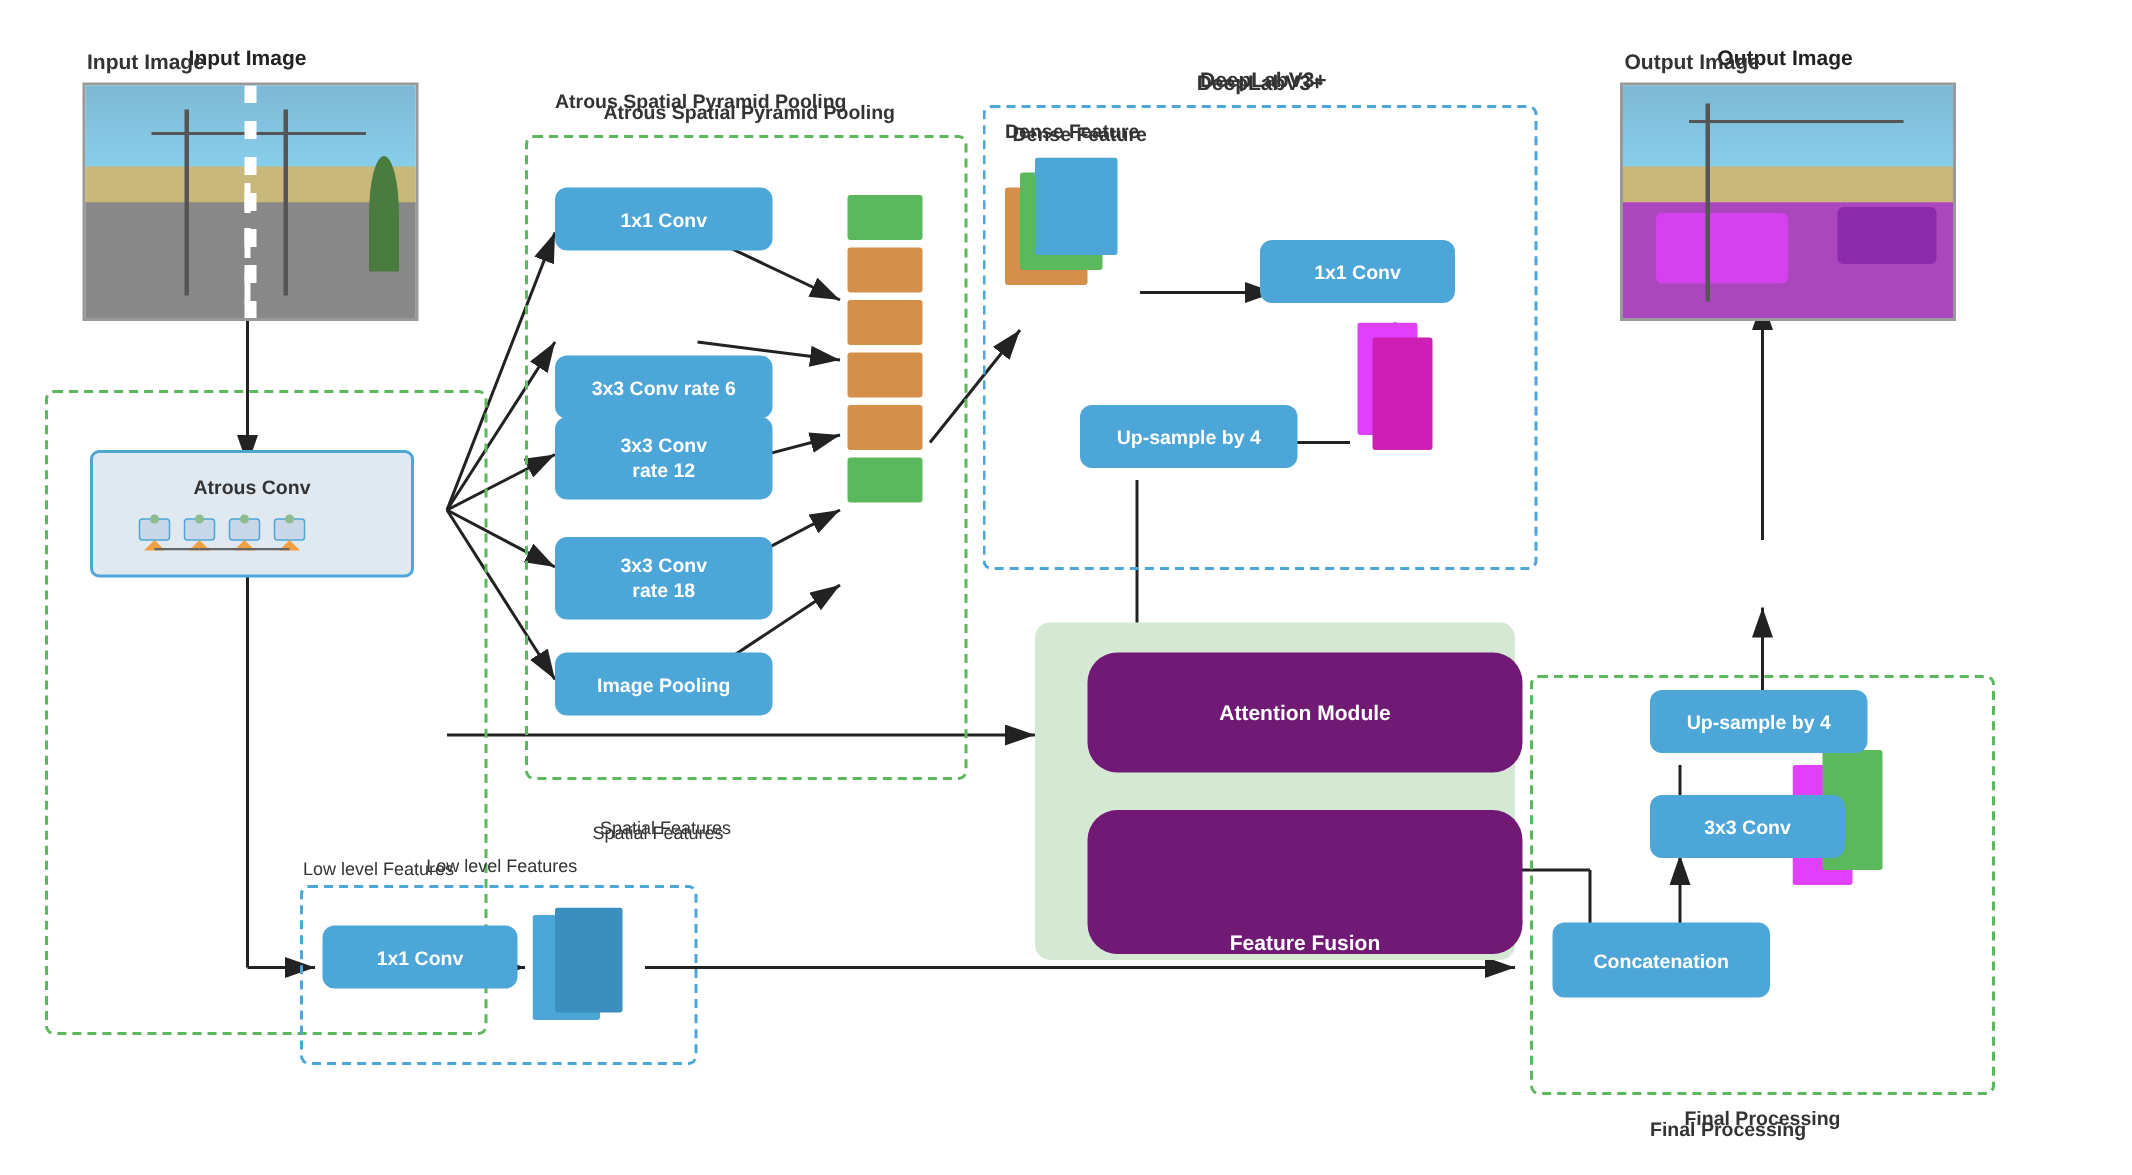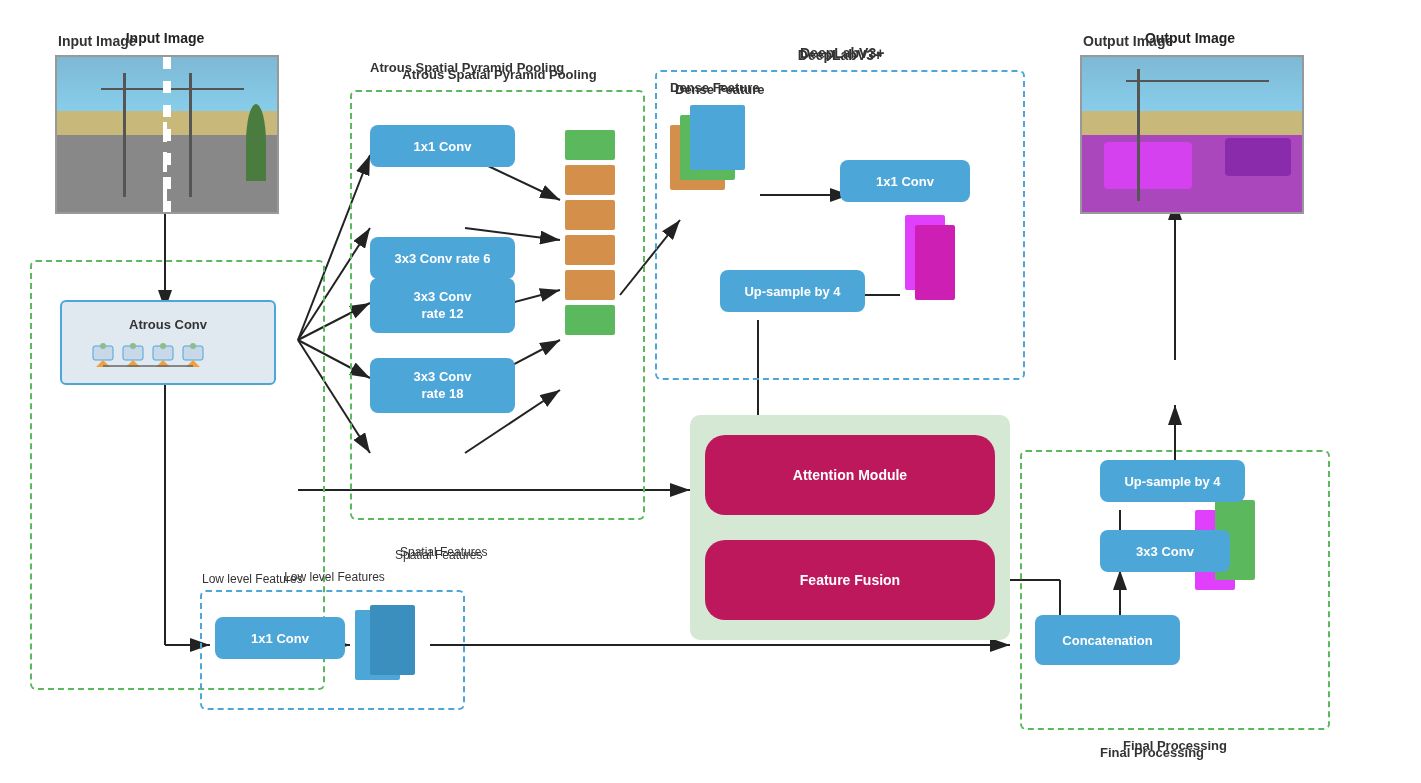--- a/index.html
+++ b/index.html
@@ -111,28 +111,29 @@
       align-items: center;
       justify-content: center;
       font-size: 12px;
       font-weight: bold;
       color: #333;
     }
 
     .rounded-box {
       position: absolute;
       border-radius: 20px;
-      background: #be185d;
+      background: #701a75;
       display: flex;
       align-items: center;
       justify-content: center;
       color: white;
       font-weight: bold;
       font-size: 13px;
       text-align: center;
+      margin-left: 20px;
     }
   </style>
 </head>
 <body>
 
 <div class="diagram-container">
 
   <svg class="arrows-svg">
 
     <defs>
@@ -256,20 +257,23 @@
   </div>
 
   <div class="box box-blue" style="left: 370px; top: 278px; width: 145px; height: 55px; font-size:13px; text-align:center; line-height:1.3;">
     <span>3x3 Conv<br>rate 12</span>
   </div>
 
   <div class="box box-blue" style="left: 370px; top: 358px; width: 145px; height: 55px; font-size:13px; text-align:center; line-height:1.3;">
     <span>3x3 Conv<br>rate 18</span>
   </div>
 
+  <div class="box box-blue" style="left: 370px; top: 435px; width: 145px; height: 42px; font-size:13px;">
+    <span>Image Pooling</span>
+  </div>
 
   <svg width="65" height="220" style="position:absolute; left: 560px; top: 130px;">
 
     <rect x="5" y="0" width="50" height="30" fill="#5cb85c" rx="2"></rect>
 
     <rect x="5" y="35" width="50" height="30" fill="#d4904a" rx="2"></rect>
     <rect x="5" y="70" width="50" height="30" fill="#d4904a" rx="2"></rect>
     <rect x="5" y="105" width="50" height="30" fill="#d4904a" rx="2"></rect>
     <rect x="5" y="140" width="50" height="30" fill="#d4904a" rx="2"></rect>
 
@@ -316,21 +320,21 @@
     <rect x="0" y="5" width="45" height="70" fill="#4da6d8" rx="2"></rect>
     <rect x="15" y="0" width="45" height="70" fill="#3a8fbf" rx="2"></rect>
   </svg>
 
   <div class="attention-area" style="left: 690px; top: 415px; width: 320px; height: 225px;"></div>
 
   <div class="rounded-box" style="left: 705px; top: 435px; width: 290px; height: 80px; font-size:14px; border-radius:20px;">
     <span>Attention  Module</span>
   </div>
 
-  <div class="rounded-box" style="left: 705px; top: 540px; width: 290px; height: 80px; font-size:14px; border-radius:20px;">
+  <div class="rounded-box" style="left: 705px; top: 540px; width: 290px; height: 96px; font-size:14px; border-radius:20px;align-items:flex-end;">
     <span>Feature Fusion</span>
   </div>
 
   <div class="dashed-box dashed-green" style="left: 1020px; top: 450px; width: 310px; height: 280px;">
     <div class="label" style="position:absolute; bottom:-25px; left:50%; transform:translateX(-50%); width:200px; font-size:13px; color:#333;">Final Processing</div>
   </div>
 
   <div class="box box-blue" style="left: 1035px; top: 615px; width: 145px; height: 50px; font-size:13px;">
     <span>Concatenation</span>
   </div>

